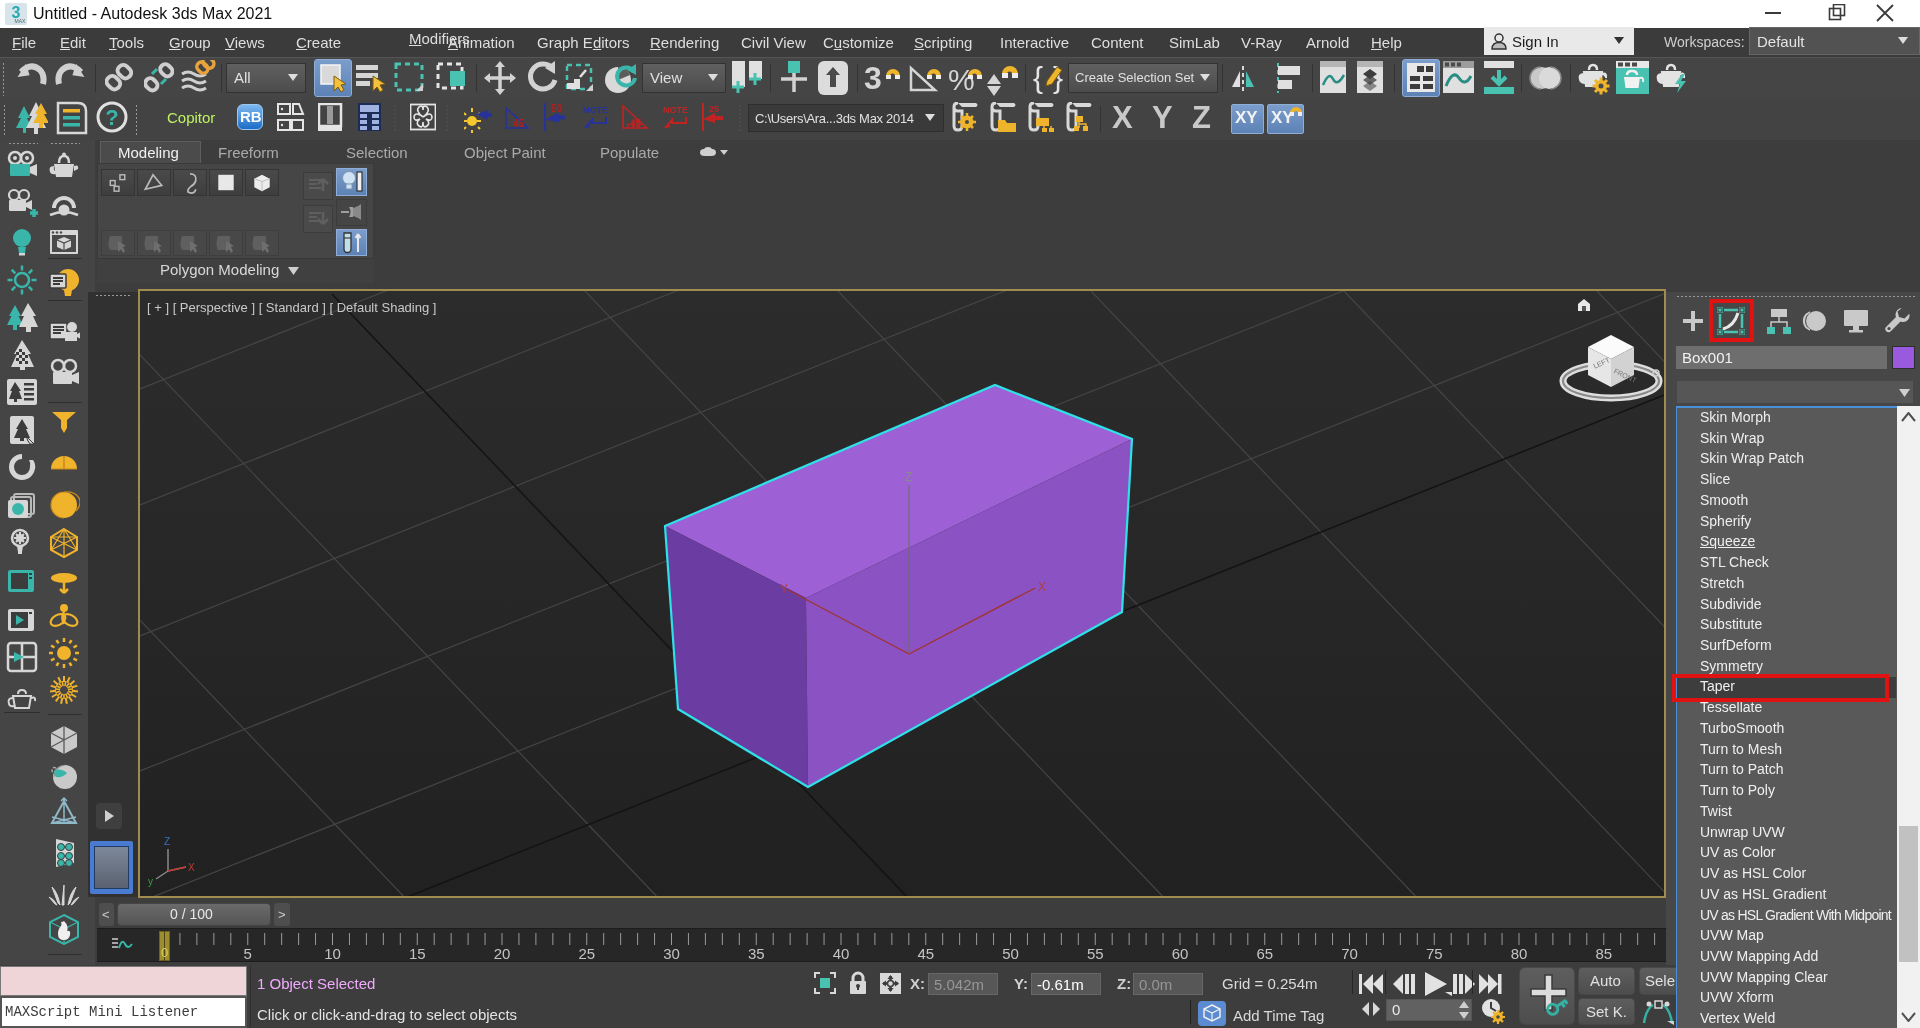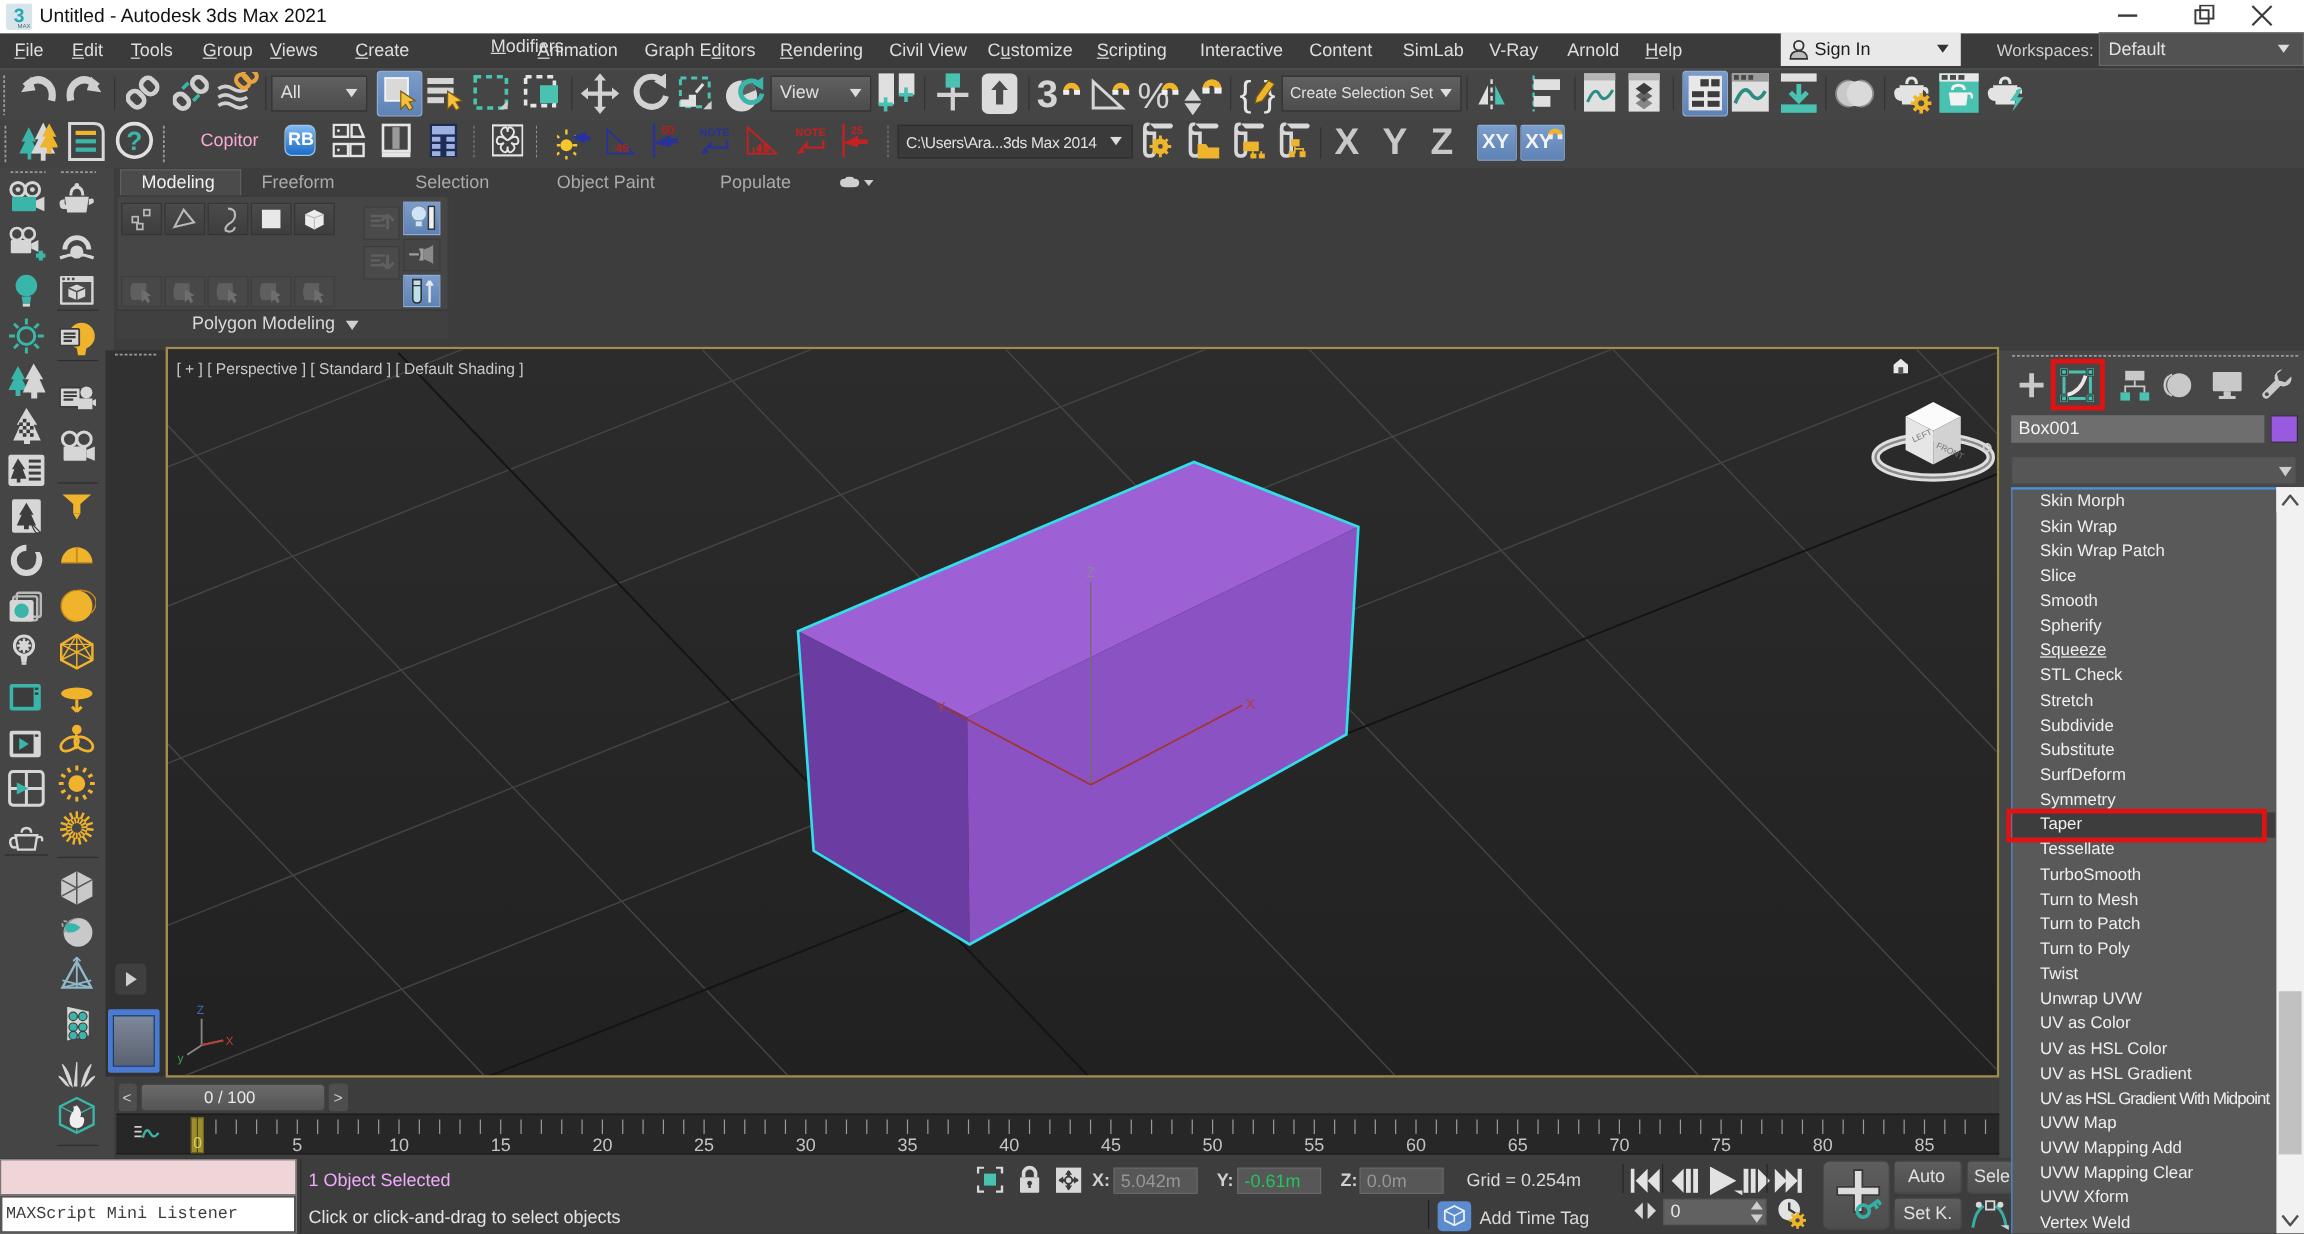--- a/index.html
+++ b/index.html
@@ -300,21 +300,21 @@
       <path d="M2 2 L22 2 Q30 2 30 10 L30 32 L2 32 Z" fill="none" stroke="#d8d8d8" stroke-width="2.5"></path>
       <rect x="7" y="8" width="17" height="3.5" fill="#eeb42c"></rect>
       <rect x="7" y="15" width="17" height="3.5" fill="#3ab5a9"></rect>
       <rect x="7" y="22" width="17" height="3.5" fill="#3ab5a9"></rect>
     </svg>
     <svg style="position:absolute;left:96px;top:101px" width="32" height="32" viewBox="0 0 32 32">
       <circle cx="16" cy="16" r="14" fill="none" stroke="#e0e0e0" stroke-width="3"></circle>
       <text x="16" y="24" font-family="Liberation Sans" font-size="22" font-weight="bold" fill="#3ab5a9" text-anchor="middle">?</text>
     </svg>
     <div style="position:absolute;left:135px;top:104px;width:3px;height:32px;background-image:radial-gradient(#9a9a9a 35%,transparent 40%);background-size:3px 4px"></div>
-    <div style="position:absolute;left:167px;top:109px;font:normal 15px 'Liberation Sans', sans-serif;color:#f9a8d4;white-space:nowrap;">Copitor</div>
+    <div style="position:absolute;left:167px;top:109px;font:normal 15px 'Liberation Sans', sans-serif;color:#bef264;white-space:nowrap;">Copitor</div>
     <div style="position:absolute;left:237px;top:104px;width:26px;height:26px;background:linear-gradient(#7db8f0,#1c6cc8);border-radius:6px;border:1px solid #9cc7ef;box-sizing:border-box"></div>
     <div style="position:absolute;left:240px;top:108px;font:bold 15px 'Liberation Sans', sans-serif;color:#ffffff;white-space:nowrap;">RB</div>
     <svg style="position:absolute;left:277px;top:103px" width="28" height="30" viewBox="0 0 28 30">
       <g fill="none" stroke="#e5e5e5" stroke-width="2">
         <rect x="1" y="1" width="12" height="10"></rect>
         <rect x="1" y="17" width="12" height="10"></rect>
         <rect x="15" y="17" width="11" height="10"></rect>
         <path d="M16 1 L22 1 L26 11 L16 11 Z"></path>
       </g>
       <circle cx="5" cy="6" r="1.2" fill="#e5e5e5"></circle>
@@ -1032,21 +1032,21 @@
         <path d="M3 11.5 L7 8.5 L7 14.5 Z"></path>
         <path d="M20 11.5 L16 8.5 L16 14.5 Z"></path>
       </g>
       <circle cx="11.5" cy="11.5" r="3" fill="#d8d8d8" stroke="#3c3c3c" stroke-width="1.5"></circle>
     </svg>
     <div style="position:absolute;left:910px;top:975px;font:bold 15px 'Liberation Sans', sans-serif;color:#d0d0d0;white-space:nowrap;">X:</div>
     <div style="position:absolute;left:928px;top:973px;width:70px;height:22px;background:#575757;border:1px solid #666;box-sizing:border-box"></div>
     <div style="position:absolute;left:934px;top:976px;font:normal 15px 'Liberation Sans', sans-serif;color:#969696;white-space:nowrap;">5.042m</div>
     <div style="position:absolute;left:1014px;top:975px;font:bold 15px 'Liberation Sans', sans-serif;color:#d0d0d0;white-space:nowrap;">Y:</div>
     <div style="position:absolute;left:1031px;top:973px;width:70px;height:22px;background:#575757;border:1px solid #666;box-sizing:border-box"></div>
-    <div style="position:absolute;left:1037px;top:976px;font:normal 15px 'Liberation Sans', sans-serif;color:#22c55e;white-space:nowrap;">-0.61m</div>
+    <div style="position:absolute;left:1037px;top:976px;font:normal 15px 'Liberation Sans', sans-serif;color:#ffffff;white-space:nowrap;">-0.61m</div>
     <div style="position:absolute;left:1117px;top:975px;font:bold 15px 'Liberation Sans', sans-serif;color:#d0d0d0;white-space:nowrap;">Z:</div>
     <div style="position:absolute;left:1133px;top:973px;width:70px;height:22px;background:#575757;border:1px solid #666;box-sizing:border-box"></div>
     <div style="position:absolute;left:1139px;top:976px;font:normal 15px 'Liberation Sans', sans-serif;color:#969696;white-space:nowrap;">0.0m</div>
     <div style="position:absolute;left:1222px;top:975px;font:normal 15px 'Liberation Sans', sans-serif;color:#dadada;white-space:nowrap;">Grid = 0.254m</div>
     <div style="position:absolute;left:1190px;top:1000px;width:1px;height:24px;background:#202020"></div>
     <div style="position:absolute;left:1198px;top:1001px;width:28px;height:25px;background:#5b8bd0;border-radius:4px"></div>
     <svg style="position:absolute;left:1203px;top:1004px" width="18" height="18" viewBox="0 0 18 18">
       <path d="M9 1 L17 5 L17 13 L9 17 L1 13 L1 5 Z" fill="none" stroke="#f0f0f0" stroke-width="1.5"></path>
       <path d="M1 5 L9 9 L17 5 M9 9 L9 17" stroke="#f0f0f0" stroke-width="1.2" fill="none"></path>
     </svg>

